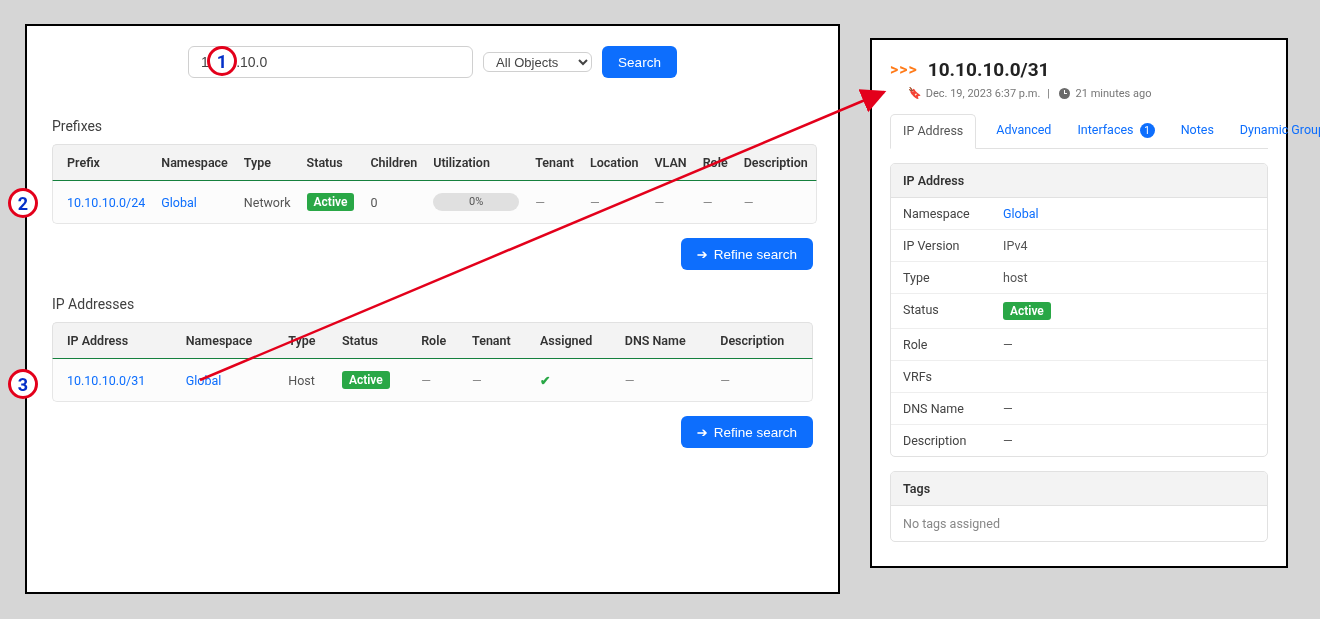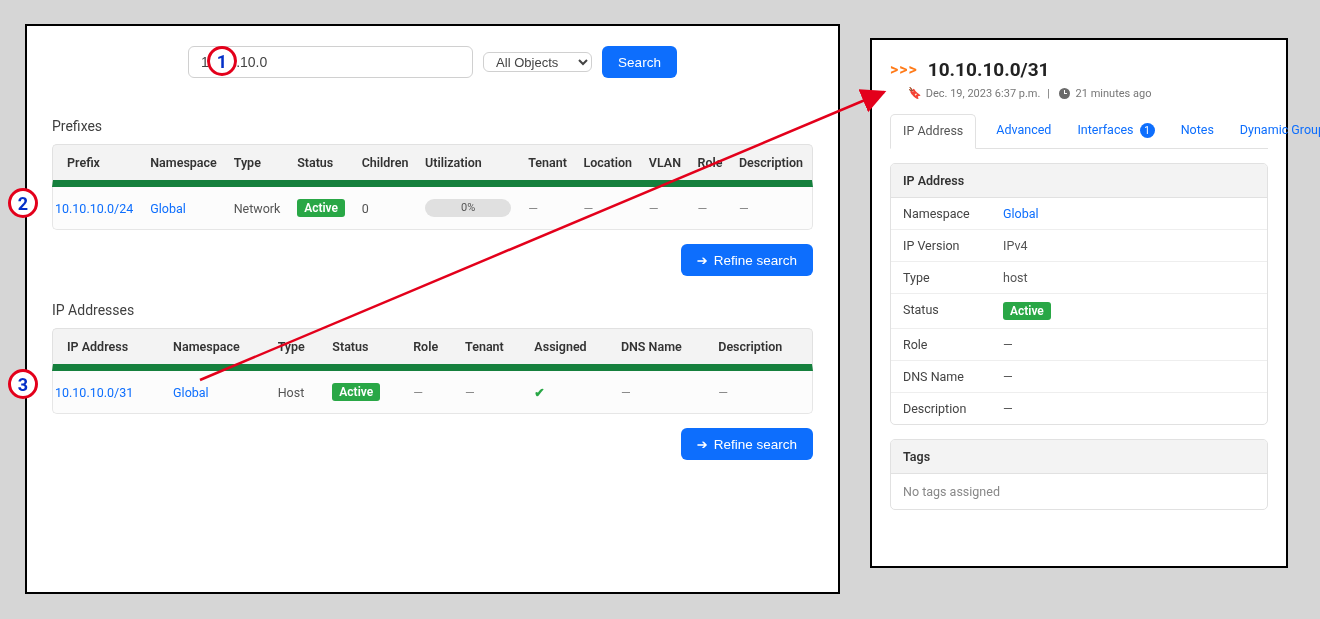--- a/index.html
+++ b/index.html
@@ -38,28 +38,28 @@
   }
   .btn .arrow { margin-right: 6px; font-size: 13px; }
 
   
   .section-title { font-size: 14px; color: #404040; margin: 0 0 10px 0; font-weight: 400; }
 
   
   table { width: 100%; border-collapse: separate; border-spacing: 0; font-size: 12.5px; margin-bottom: 14px; }
   thead th {
     text-align: left; background: #f3f3f3; font-weight: 600; color: #333;
-    padding: 10px 8px; border-top: 1px solid #e1e1e1; border-bottom: 7px solid #15803d;
+    padding: 10px 8px; border-top: 1px solid #e1e1e1; border-bottom: 1px solid #15803d;
   }
   thead th:first-child { border-left: 1px solid #e1e1e1; border-top-left-radius: 5px; padding-left: 14px; }
   thead th:last-child  { border-right: 1px solid #e1e1e1; border-top-right-radius: 5px; }
   tbody td {
     padding: 12px 8px; border-bottom: 1px solid #e6e6e6; background: #fcfcfc; color: #555;
   }
-  tbody td:first-child { border-left: 1px solid #e6e6e6; padding-left: 2px; }
+  tbody td:first-child { border-left: 1px solid #e6e6e6; padding-left: 14px; }
   tbody td:last-child  { border-right: 1px solid #e6e6e6; }
   tbody tr:last-child td:first-child { border-bottom-left-radius: 5px; }
   tbody tr:last-child td:last-child  { border-bottom-right-radius: 5px; }
   .link { color: #0d6efd; cursor: pointer; }
   .dash { color: #888; }
   .badge {
     display: inline-block; background: #29a746; color: #fff; font-size: 12px;
     font-weight: 600; padding: 2px 7px; border-radius: 3px;
   }
   .util-bar {
@@ -251,20 +251,24 @@
       </div>
     <div class="detail-row">
         <div class="k">Status</div>
         <div class="v"><span class="badge">Active</span></div>
       </div>
     <div class="detail-row">
         <div class="k">Role</div>
         <div class="v dash">—</div>
       </div>
     <div class="detail-row">
+        <div class="k">VRFs</div>
+        <div class="v"></div>
+      </div>
+    <div class="detail-row">
         <div class="k">DNS Name</div>
         <div class="v dash">—</div>
       </div>
     <div class="detail-row">
         <div class="k">Description</div>
         <div class="v dash">—</div>
       </div>
   </div>
 
   <div class="detail-box">

